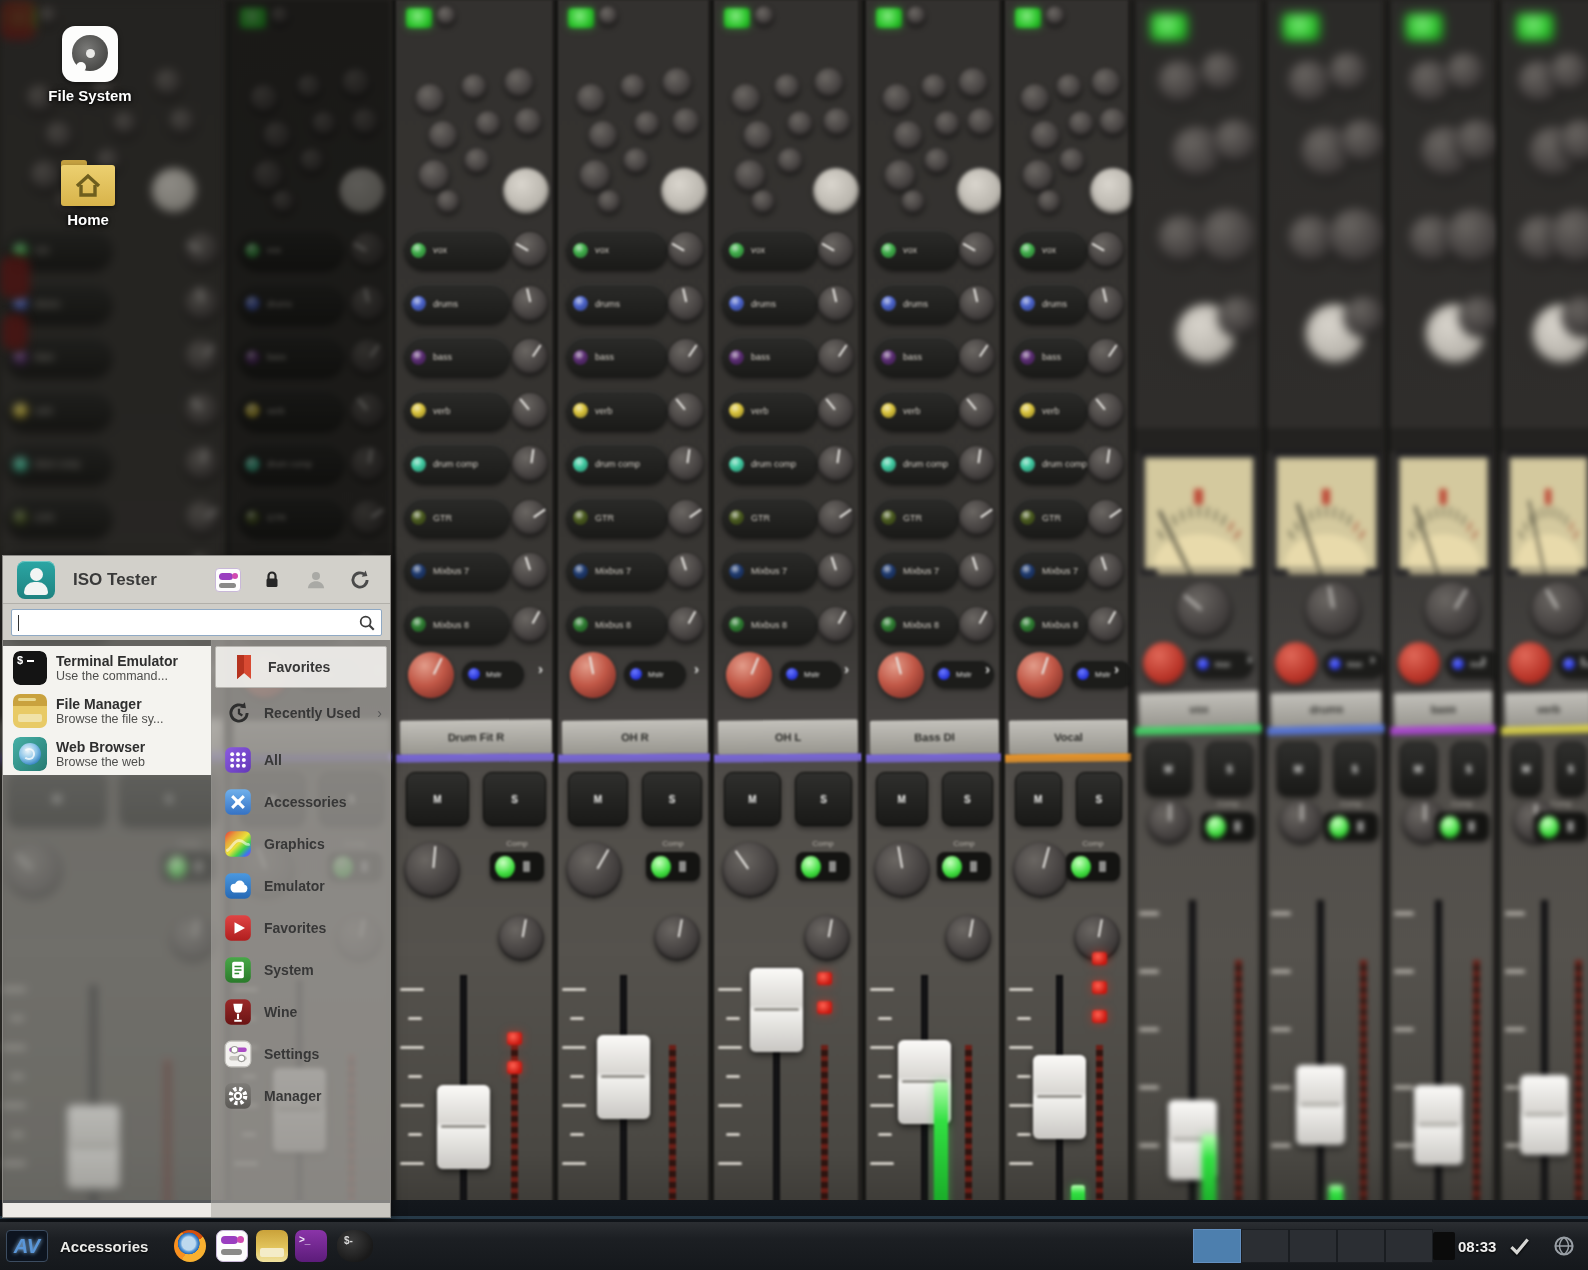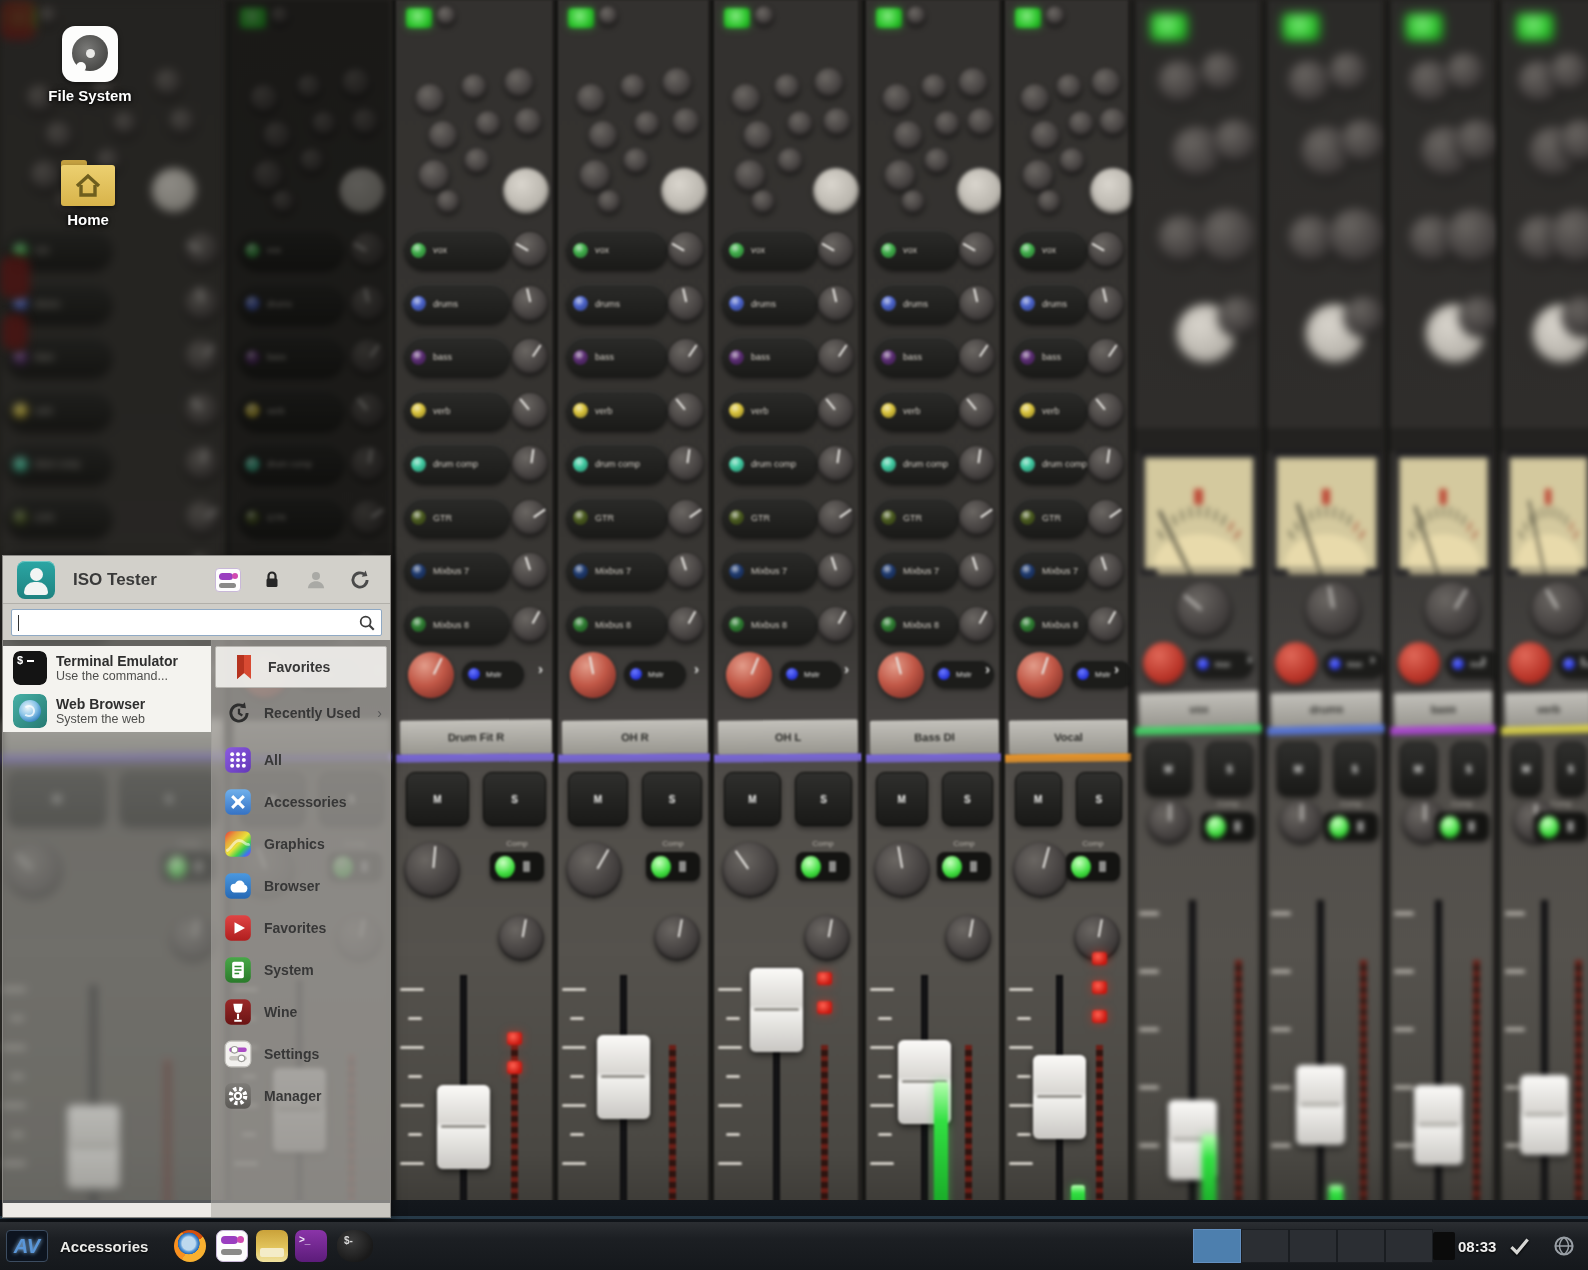--- a/index.html
+++ b/index.html
@@ -1224,27 +1224,38 @@
               <div style="position:absolute;left:4px;top:3px;color:#fff;font-size:11px;font-weight:bold">$</div>
               <div style="position:absolute;left:14px;top:9px;width:7px;height:2px;background:#fff"></div>
             </div>
             <div class="app-tx">
               <div class="app-name">Terminal Emulator</div>
               <div class="app-desc">Use the command...</div>
             </div>
           </div>
           <div class="app-row">
             <div class="app-ic">
+              <div style="position:absolute;inset:0;border-radius:5px;background:linear-gradient(180deg,#c9a23e 0 34%,#e8ca66 34%)"></div>
+              <div style="position:absolute;left:5px;top:4px;width:18px;height:3px;background:#e8d890;border-radius:2px"></div>
+              <div style="position:absolute;left:5px;bottom:6px;width:24px;height:8px;background:#f0e2a8;border-radius:2px"></div>
+            </div>
+            <div class="app-tx">
+              <div class="app-name">File Manager</div>
+              <div class="app-desc">Browse the file sy...</div>
+            </div>
+          </div>
+          <div class="app-row">
+            <div class="app-ic">
               <div style="position:absolute;inset:0;border-radius:7px;background:linear-gradient(135deg,#46b0a6,#267a72)"></div>
               <div style="position:absolute;left:6px;top:6px;width:22px;height:22px;border-radius:50%;background:radial-gradient(circle at 40% 35%,#eef6fa,#8ac4e8 45%,#3a86c4 75%,#1c5a96)"></div>
               <div style="position:absolute;left:10px;top:11px;width:12px;height:12px;border-radius:50%;border:2px solid rgba(255,255,255,.75);border-left-color:transparent"></div>
             </div>
             <div class="app-tx">
               <div class="app-name">Web Browser</div>
-              <div class="app-desc">System the web</div>
+              <div class="app-desc">Browse the web</div>
             </div>
           </div>
         </div>
       <div class="m-cats" id="m-cats">
           <div class="cat-row sel">
             <div class="cat-ic flexc">
               <svg width="24" height="26" viewBox="0 0 24 26" style="margin-left:3px">
                 <path d="M5 1h14v24l-7-6-7 6z" fill="#d84a32"></path>
                 <path d="M5 1h7v18l-7 6z" fill="#b5331f"></path>
               </svg>
@@ -1330,21 +1341,21 @@
                     <stop offset="1" stop-color="#2568b4"></stop>
                   </linearGradient>
                 </defs>
                 <rect x="1" y="1" width="22" height="22" rx="5" fill="url(#gNet)"></rect>
                 <circle cx="9" cy="13.5" r="3.4" fill="#fff"></circle>
                 <circle cx="13.5" cy="11.5" r="4.2" fill="#fff"></circle>
                 <circle cx="17" cy="14" r="3" fill="#fff"></circle>
                 <rect x="6.5" y="13" width="13" height="4.5" rx="2.2" fill="#fff"></rect>
               </svg>
             </div>
-            <div class="cat-lb">Browser</div>
+            <div class="cat-lb">Emulator</div>
           </div>
           <div class="cat-row">
             <div class="cat-ic flexc">
               <svg width="28" height="28" viewBox="0 0 24 24">
                 <defs>
                   <linearGradient id="gMm" x1="0" y1="0" x2="0" y2="1">
                     <stop offset="0" stop-color="#e04444"></stop>
                     <stop offset="1" stop-color="#b01e1e"></stop>
                   </linearGradient>
                 </defs>

